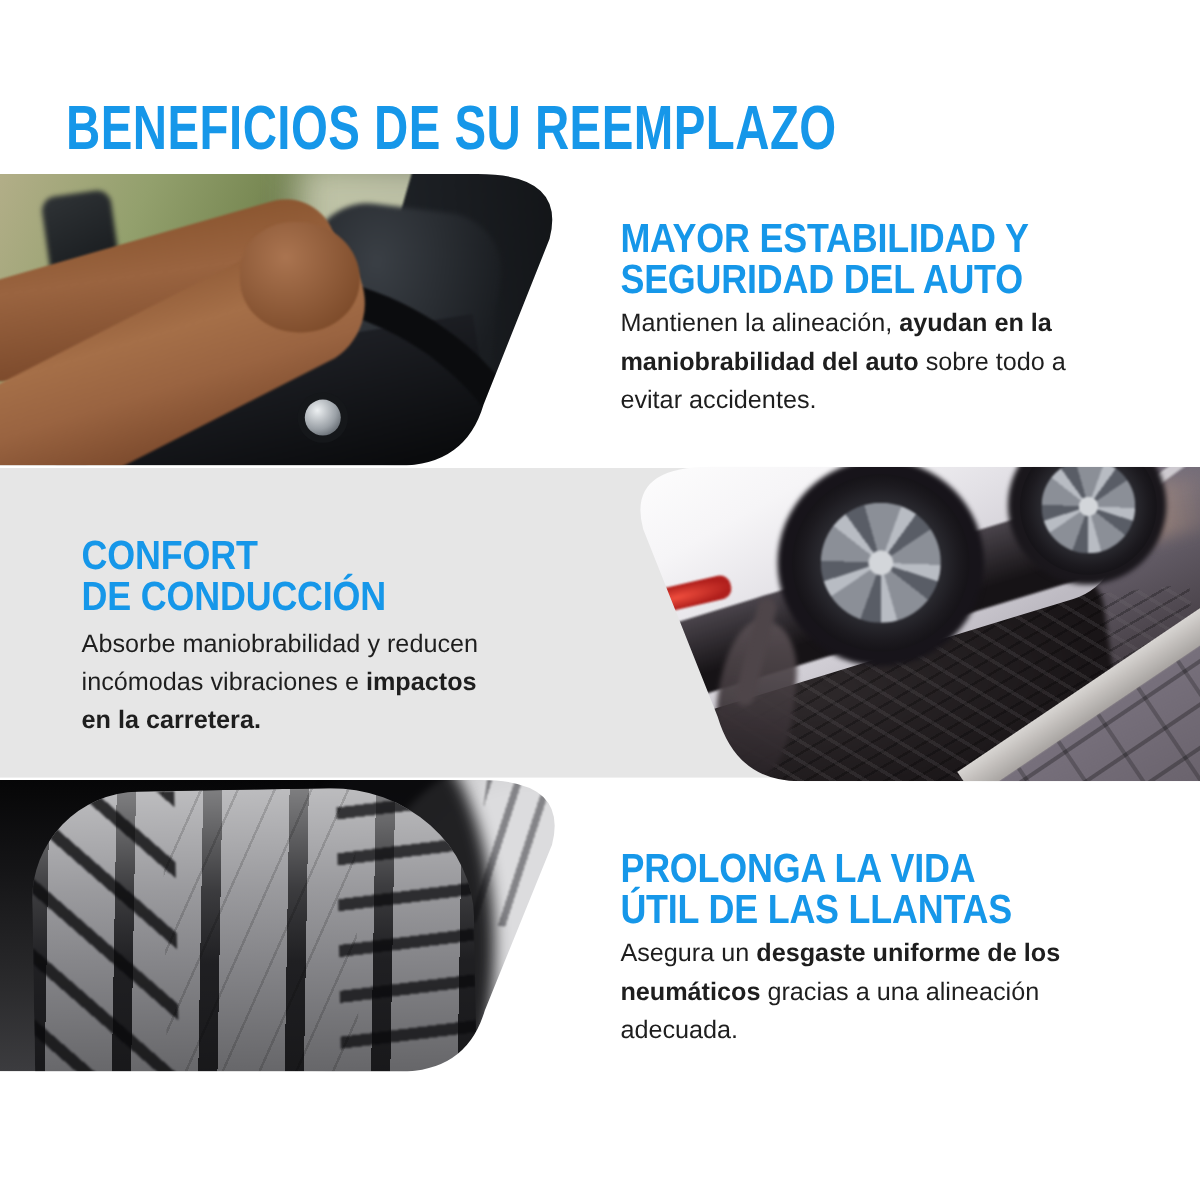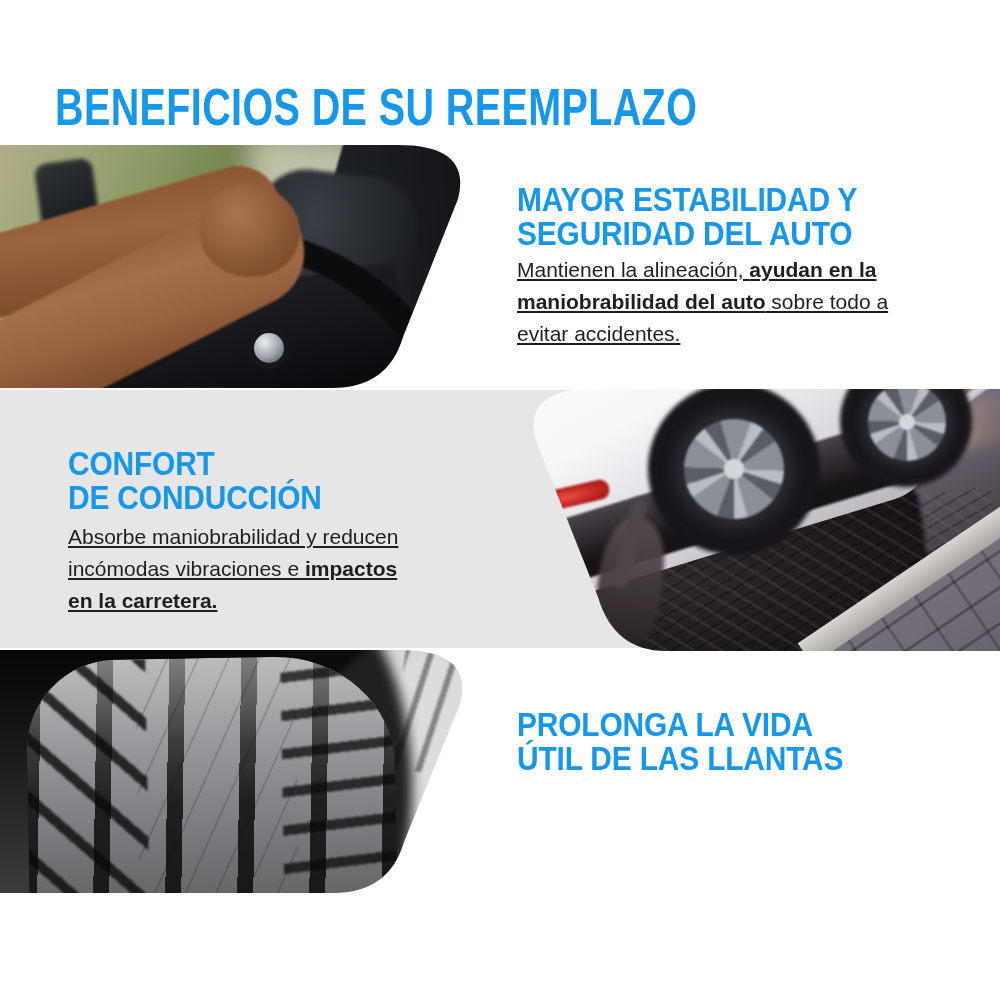--- a/index.html
+++ b/index.html
@@ -8,21 +8,21 @@
 
   
   .title{position:absolute;left:55px;top:46px;font-size:52px;line-height:1;font-weight:bold;
          color:var(--accent,#1697e9);letter-spacing:.5px;transform:scaleX(.76);transform-origin:0 0;
          white-space:nowrap;}
   .heading{position:absolute;margin:0;font-size:34px;line-height:34px;font-weight:bold;
            color:var(--accent,#1697e9);letter-spacing:-0.2px;transform:scaleX(.88);
            transform-origin:0 0;white-space:nowrap;}
   .heading .hl{display:block;}
   .bodytext{position:absolute;margin:0;font-size:21px;line-height:32px;color:var(--text,#1e1e1e);
-            white-space:pre-line;width:420px;text-decoration:underline;}
+            white-space:pre-line;width:420px;}
   .bodytext b{font-weight:bold;}
 
   
   .band{position:absolute;left:0;top:390px;width:1000px;height:258px;background:var(--band,#e6e6e6);}
 
   
   .photo{position:absolute;overflow:hidden;filter:drop-shadow(2px 3px 3px rgba(0,0,0,.10));}
   .photo>div{position:absolute;}
   .ph1{left:0;top:145px;width:478px;height:243px;
        clip-path:path("M0 0 L398 0 Q472 0 458 54 L403 192 Q388 243 332 243 L0 243 Z");}
@@ -189,14 +189,17 @@
       <div class="p3-lugsL"></div>
       <div class="p3-lugsR"></div>
       <div class="p3-sipes"></div>
     </div>
   </div>
 
   <h2 class="heading h-s3">
     <span class="hl">PROLONGA LA VIDA</span>
     <span class="hl">ÚTIL DE LAS LLANTAS</span>
   </h2>
+  <p class="bodytext b-s3"><span>Asegura un </span><b>desgaste uniforme de los
+neumáticos</b><span> gracias a una alineación
+adecuada.</span></p>
 
 </div>
 
 </body></html>

